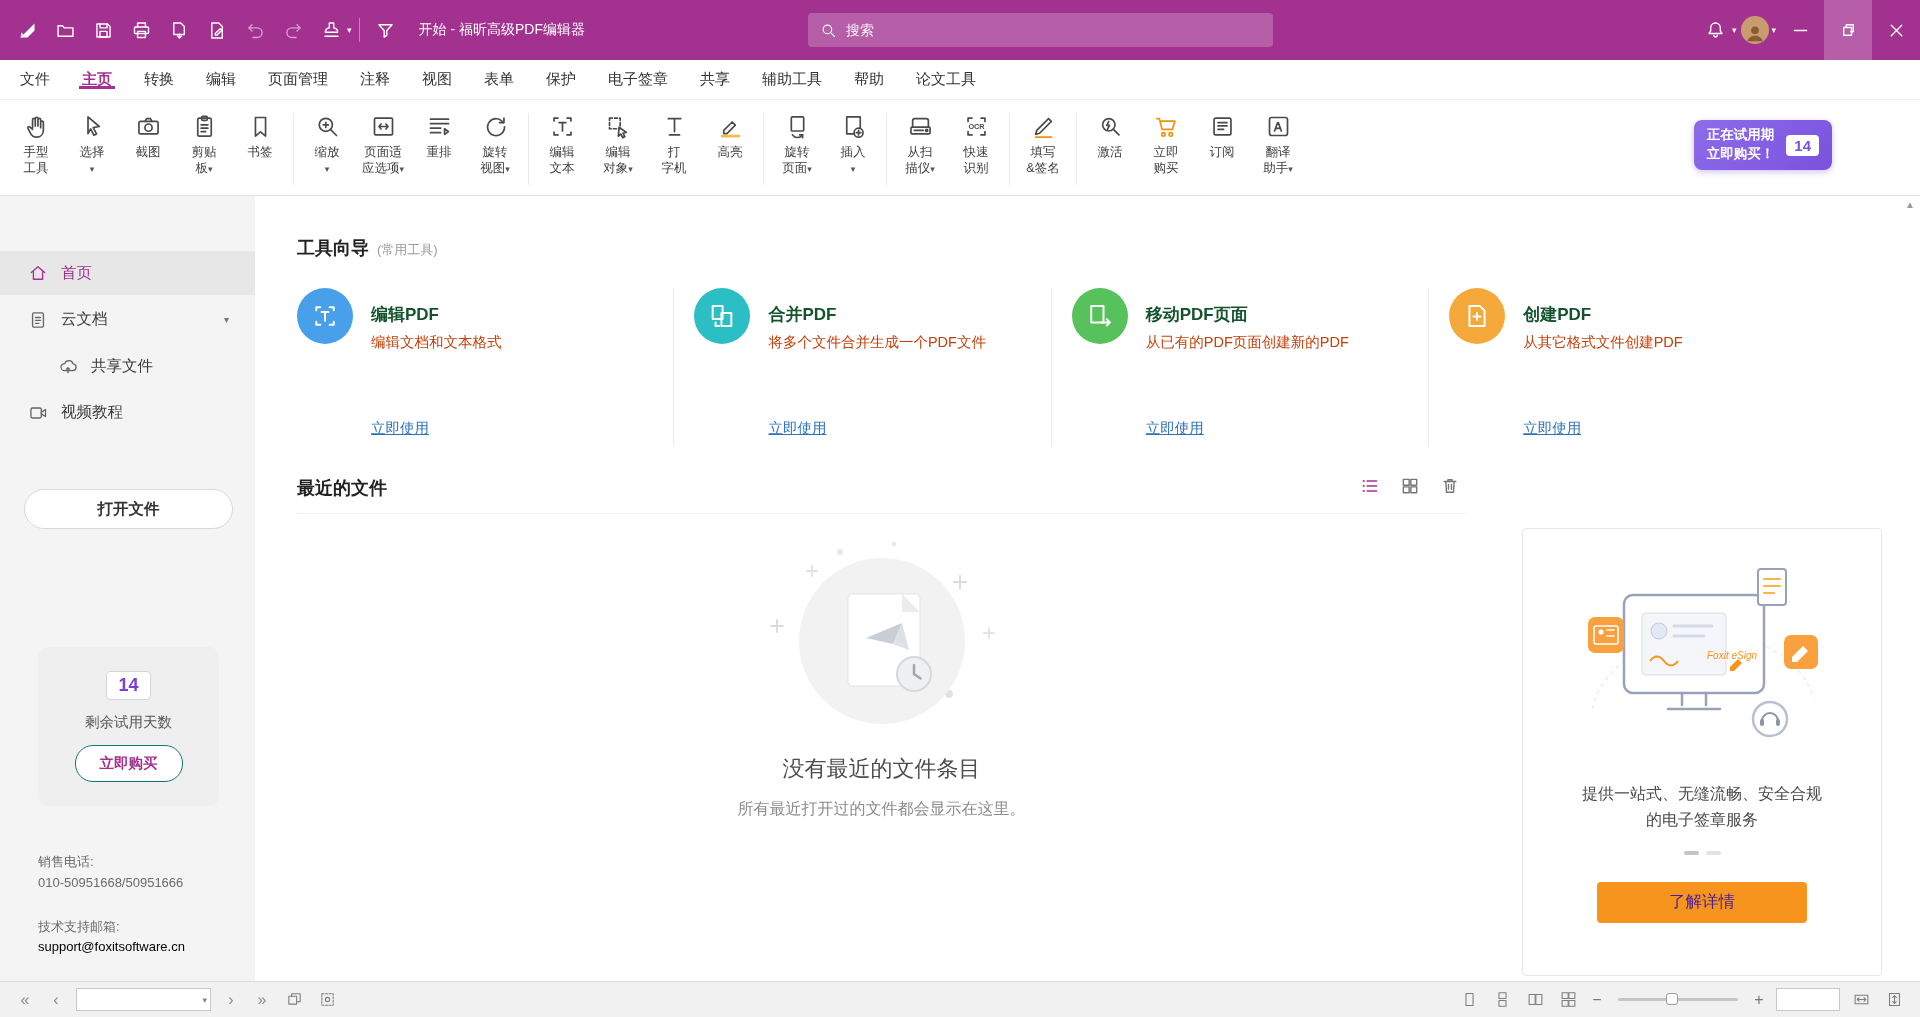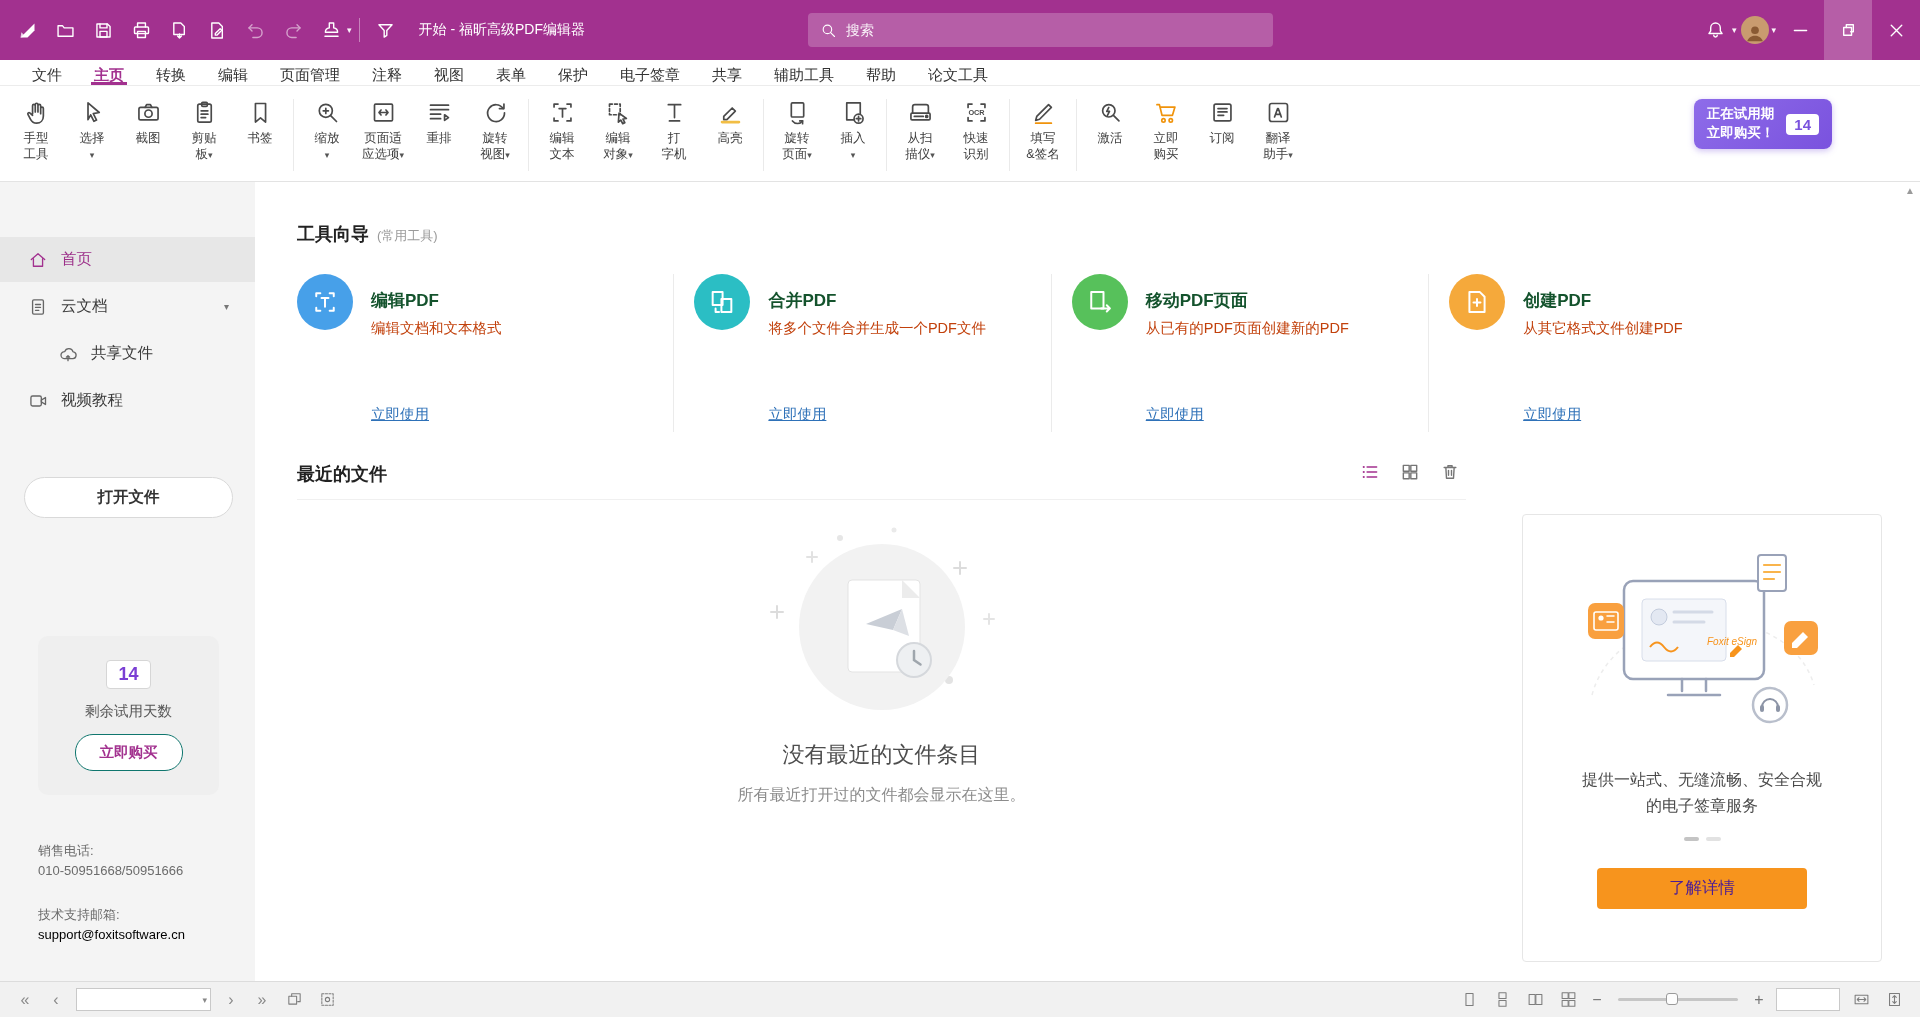--- a/index.html
+++ b/index.html
@@ -17,37 +17,37 @@
   .tb-title{font-size:14px;margin-left:14px;white-space:nowrap}
   .search{position:absolute;left:808px;top:13px;width:465px;height:34px;background:rgba(255,255,255,.22);border-radius:4px;display:flex;align-items:center;padding:8px 12px;gap:9px}
   .search input{flex:1;background:transparent;border:0;outline:0;color:#fff;font-size:14px}
   .search input::placeholder{color:rgba(255,255,255,.92)}
   .tb-right{margin-left:auto;display:flex;align-items:center;height:100%}
   .avatar{width:28px;height:28px;border-radius:50%;background:#C99B6F;overflow:hidden;display:flex;align-items:flex-end;justify-content:center}
   .win-btn{width:48px;height:100%;display:flex;align-items:center;justify-content:center}
   .win-btn.hl{background:rgba(255,255,255,.22)}
 
   
-  .menubar{height:26px;background:#fff;display:flex;align-items:flex-end;padding-left:16px;border-bottom:1px solid #ECECEC;flex-shrink:0}
+  .menubar{height:40px;background:#fff;display:flex;align-items:center;padding-left:4px;border-bottom:1px solid #ECECEC;flex-shrink:0}
   .menu-item{padding:0 16px;font-size:15px;color:#333;display:flex;align-items:center;position:relative}
   .menu-item.active{color:#A2318F;font-weight:bold}
   .menu-item.active::after{content:"";position:absolute;left:13px;right:13px;bottom:0;height:3px;background:#A2318F}
 
   
   .ribbon{height:96px;background:#fff;display:flex;align-items:flex-start;padding:7px 8px 0;position:relative;border-bottom:1px solid #E3E3E3;flex-shrink:0}
   .rb-item{width:56px;display:flex;flex-direction:column;align-items:center;padding-top:5px;gap:5px}
   .rb-ic{height:28px;display:flex;align-items:center;justify-content:center}
   .ic{width:27px;height:27px;fill:none;stroke:#4a4a4a;stroke-width:1.5;stroke-linecap:round;stroke-linejoin:round}
   .ic .accentY{stroke:#F2BE45;stroke-width:2.4}
   .ic .accentO{stroke:#F0930B}
   .ic.orange{stroke:#F0930B}
   .rb-label{font-size:12.5px;color:#3d3d3d;text-align:center;line-height:1.25;white-space:pre-line;width:54px}
   .dd{font-size:9px;color:#555}
   .rb-sep{width:1px;height:72px;background:#EAEAEA;margin:6px 5px 0;flex-shrink:0}
-  .trial-badge{position:absolute;right:88px;top:13px;height:50px;background:linear-gradient(135deg,#8E6CE9,#7A52DE);border-radius:8px;display:flex;align-items:center;gap:12px;padding:0 13px;color:#fff;box-shadow:0 2px 6px rgba(122,82,222,.35)}
+  .trial-badge{position:absolute;right:88px;top:20px;height:50px;background:linear-gradient(135deg,#8E6CE9,#7A52DE);border-radius:8px;display:flex;align-items:center;gap:12px;padding:0 13px;color:#fff;box-shadow:0 2px 6px rgba(122,82,222,.35)}
   .trial-badge .txt{font-size:13.5px;font-weight:bold;line-height:1.4}
   .days-box{background:#fff;color:#7A52DE;font-weight:bold;font-size:15px;border-radius:4px;padding:2px 8px}
 
   
   .content{flex:1;display:flex;min-height:0}
   .sidebar{width:255px;background:#F4F4F4;flex-shrink:0;display:flex;flex-direction:column;padding-top:55px}
   .sb-item{height:45px;display:flex;align-items:center;gap:13px;padding-left:28px;font-size:15.5px;color:#3a3a3a;margin-bottom:2px}
   .sb-item.active{background:#E7E7E7;color:#9C2F89}
   .sb-item.indent{padding-left:58px}
   .ic-sb{width:20px;height:20px;fill:none;stroke:#666;stroke-width:1.6;stroke-linecap:round;stroke-linejoin:round}

